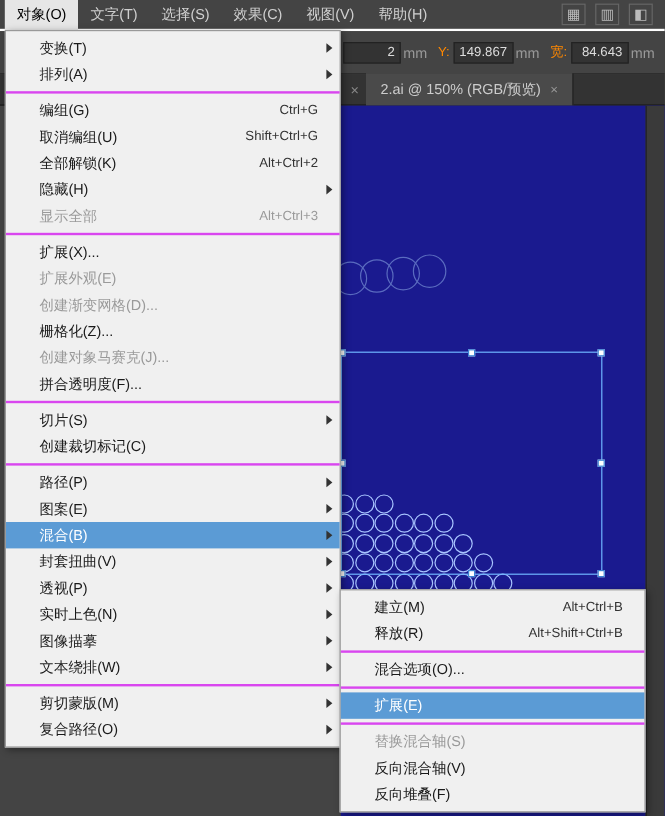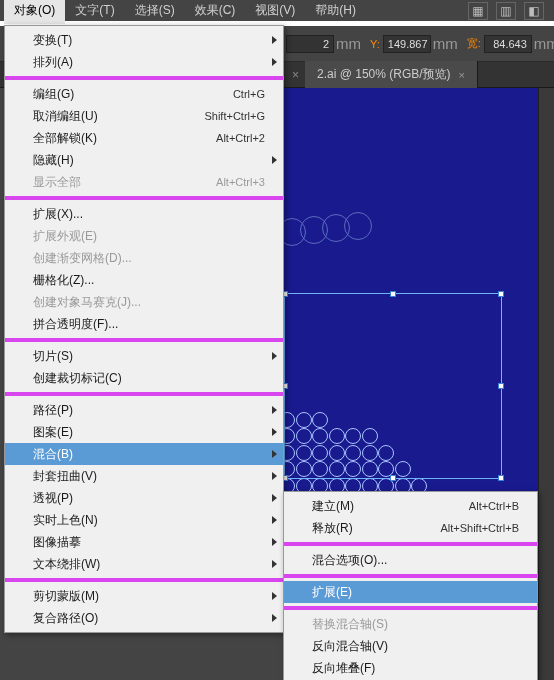--- a/index.html
+++ b/index.html
@@ -1,36 +1,36 @@
 <!DOCTYPE html>
 <html><head>
 <meta charset="utf-8">
 <style>
 *{margin:0;padding:0;box-sizing:border-box;font-family:"Microsoft YaHei",Arial,sans-serif;font-size:12px;-webkit-font-smoothing:antialiased}
 body{width:554px;height:680px;background:#444444;overflow:hidden;position:relative}
-.menubar{height:26px;background:#444444;display:flex;align-items:center;padding:0 4px;border-bottom:5px solid #ffffff}
+.menubar{height:26px;background:#444444;display:flex;align-items:center;padding:0 4px;border-bottom:2px solid #ffffff}
 .menubar-item{color:#d0d0d0;padding:5px 10px;cursor:pointer;font-size:12px}
 .menubar-item.active{background:#e6e6e6;color:#000}
 .menubar-tools{margin-left:auto;display:flex;gap:8px;padding-right:6px}
 .tool-icon{width:20px;height:18px;border:1px solid #666;display:flex;align-items:center;justify-content:center;color:#bbb}
 .dropdown{position:absolute;left:4px;top:25px;width:280px;background:#f0f0f0;border:1px solid #999;box-shadow:2px 2px 6px rgba(0,0,0,0.4);z-index:10}
-.menu-section{padding:3px 0;border-bottom:4px solid #d946ef}
+.menu-section{padding:3px 0;border-bottom:2px solid #d946ef}
 .menu-section:last-child{border-bottom:none}
 .menu-item{display:flex;align-items:center;padding:3px 18px 3px 28px;color:#1a1a1a;cursor:default;position:relative;line-height:16px;font-size:12px}
 .menu-item.disabled{color:#9a9a9a}
 .menu-item:not(.disabled):hover,.menu-item.highlighted{background:#5b9bd5;color:#fff}
 .menu-label{flex:1}
 .menu-shortcut{color:#333;font-size:11px}
 .menu-item.disabled .menu-shortcut{color:#9a9a9a}
 .menu-arrow{position:absolute;right:6px;width:0;height:0;border-top:4px solid transparent;border-bottom:4px solid transparent;border-left:5px solid #333}
 .submenu{position:absolute;left:283px;top:491px;width:255px;background:#f0f0f0;border:1px solid #999;box-shadow:2px 2px 6px rgba(0,0,0,0.4);z-index:11}
 .controlbar{position:absolute;top:26px;left:0;right:0;height:36px;background:#444444;border-bottom:1px solid #2a2a2a;display:flex;align-items:center;padding-left:286px}
 .cb-label{color:#ff8800;font-size:11px;padding:0 3px}
 .cb-value{background:#333;color:#ddd;padding:2px 4px;border:1px solid #222;font-size:11px;min-width:48px;text-align:right;margin-right:2px}
-.cb-unit{color:#999;font-size:15px;padding-right:6px}
+.cb-unit{color:#999;font-size:12px;padding-right:6px}
 .tabs{position:absolute;top:62px;left:0;right:0;height:26px;background:#333333;display:flex;align-items:center;border-bottom:1px solid #1a1a1a;padding-left:286px}
 .tab{background:#3a3a3a;color:#ccc;padding:5px 12px;border-right:1px solid #1a1a1a;display:flex;align-items:center;gap:8px;font-size:11px}
 .tab.active{background:#4a4a4a}
 .tab-close{color:#999;font-size:11px}
 .canvas-area{position:absolute;top:88px;left:284px;right:0;bottom:0;background:#1a1a8f;overflow:hidden}
 .canvas-scroll{position:absolute;right:0;top:0;bottom:0;width:16px;background:#3a3a3a;border-left:1px solid #222}
 .selection-box{position:absolute;left:0px;top:205px;width:218px;height:186px;border:1px solid #6fb4ff}
 .handle{position:absolute;width:6px;height:6px;background:#fff;border:1px solid #3a82d4}
 .h-tl{left:-3px;top:-3px}.h-tr{right:-3px;top:-3px}.h-bl{left:-3px;bottom:-3px}.h-br{right:-3px;bottom:-3px}
 .h-tm{left:50%;top:-3px;transform:translateX(-50%)}.h-bm{left:50%;bottom:-3px;transform:translateX(-50%)}

